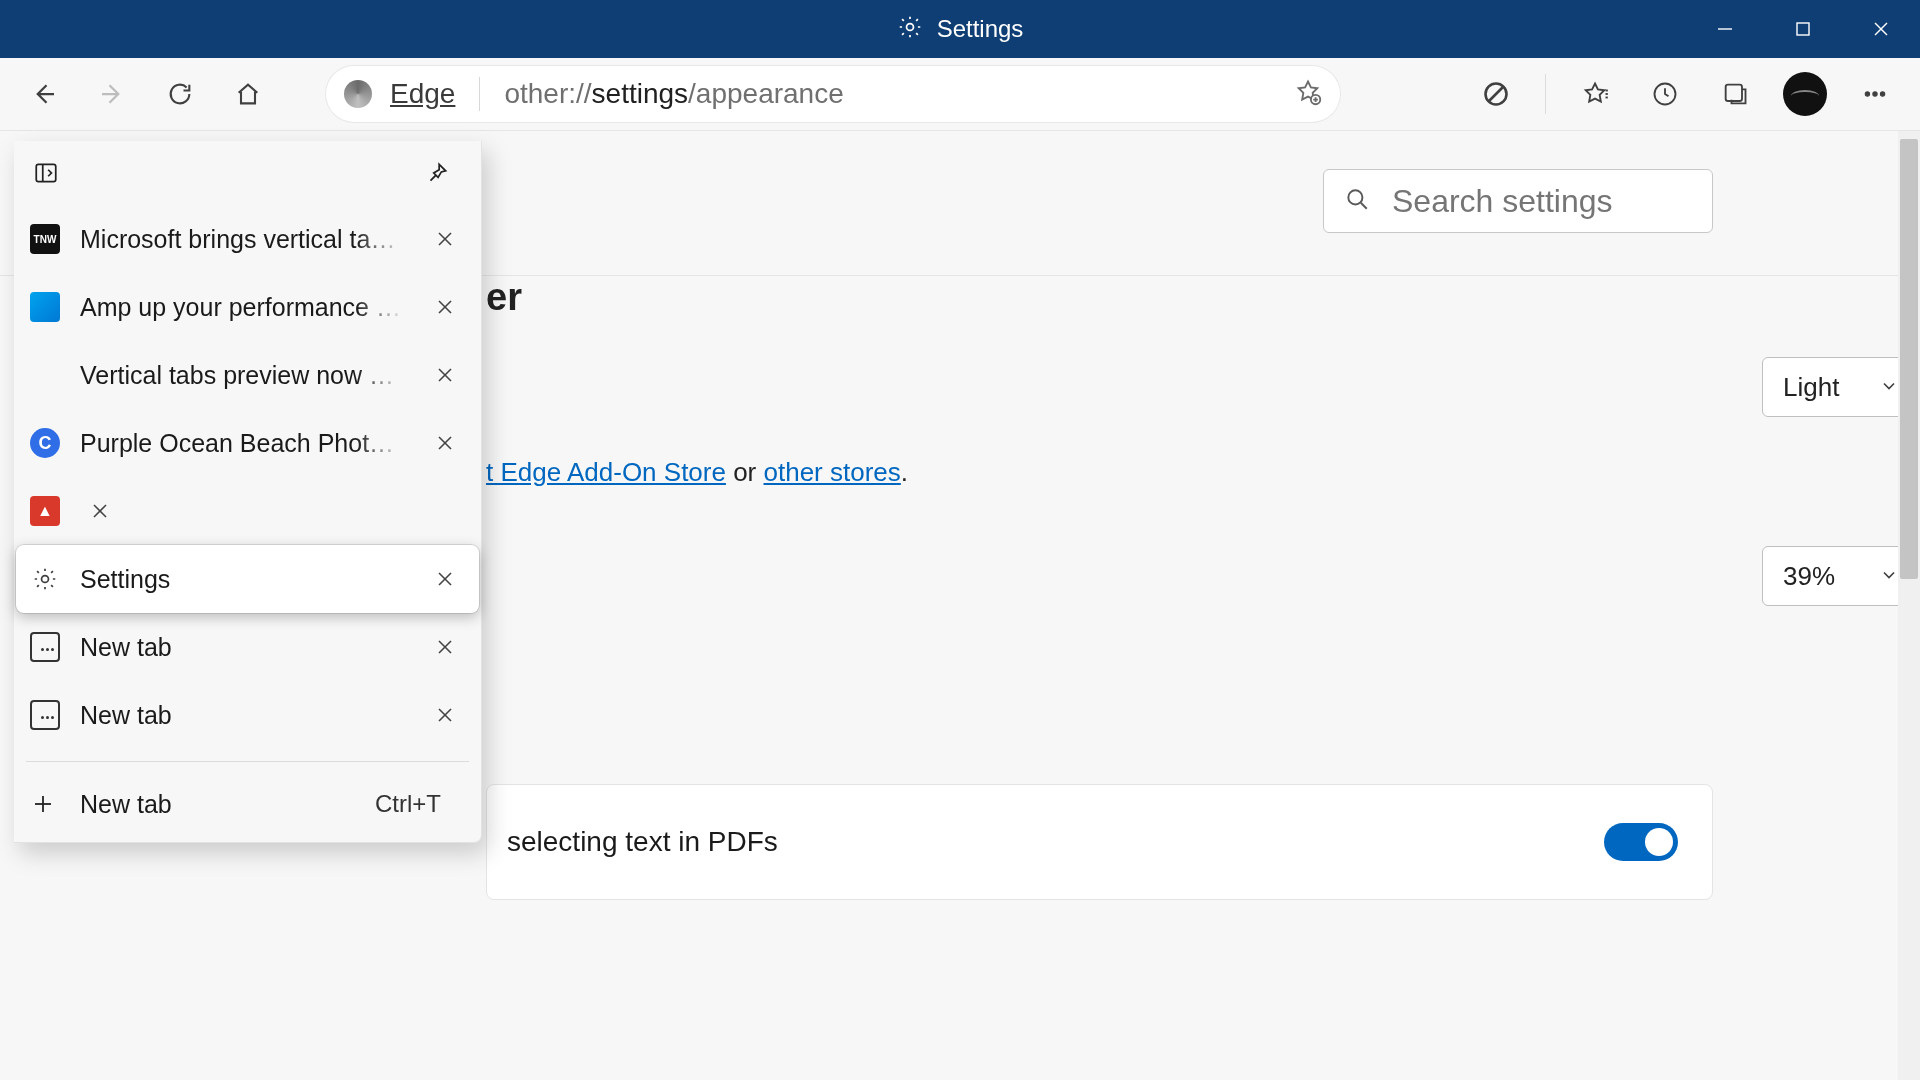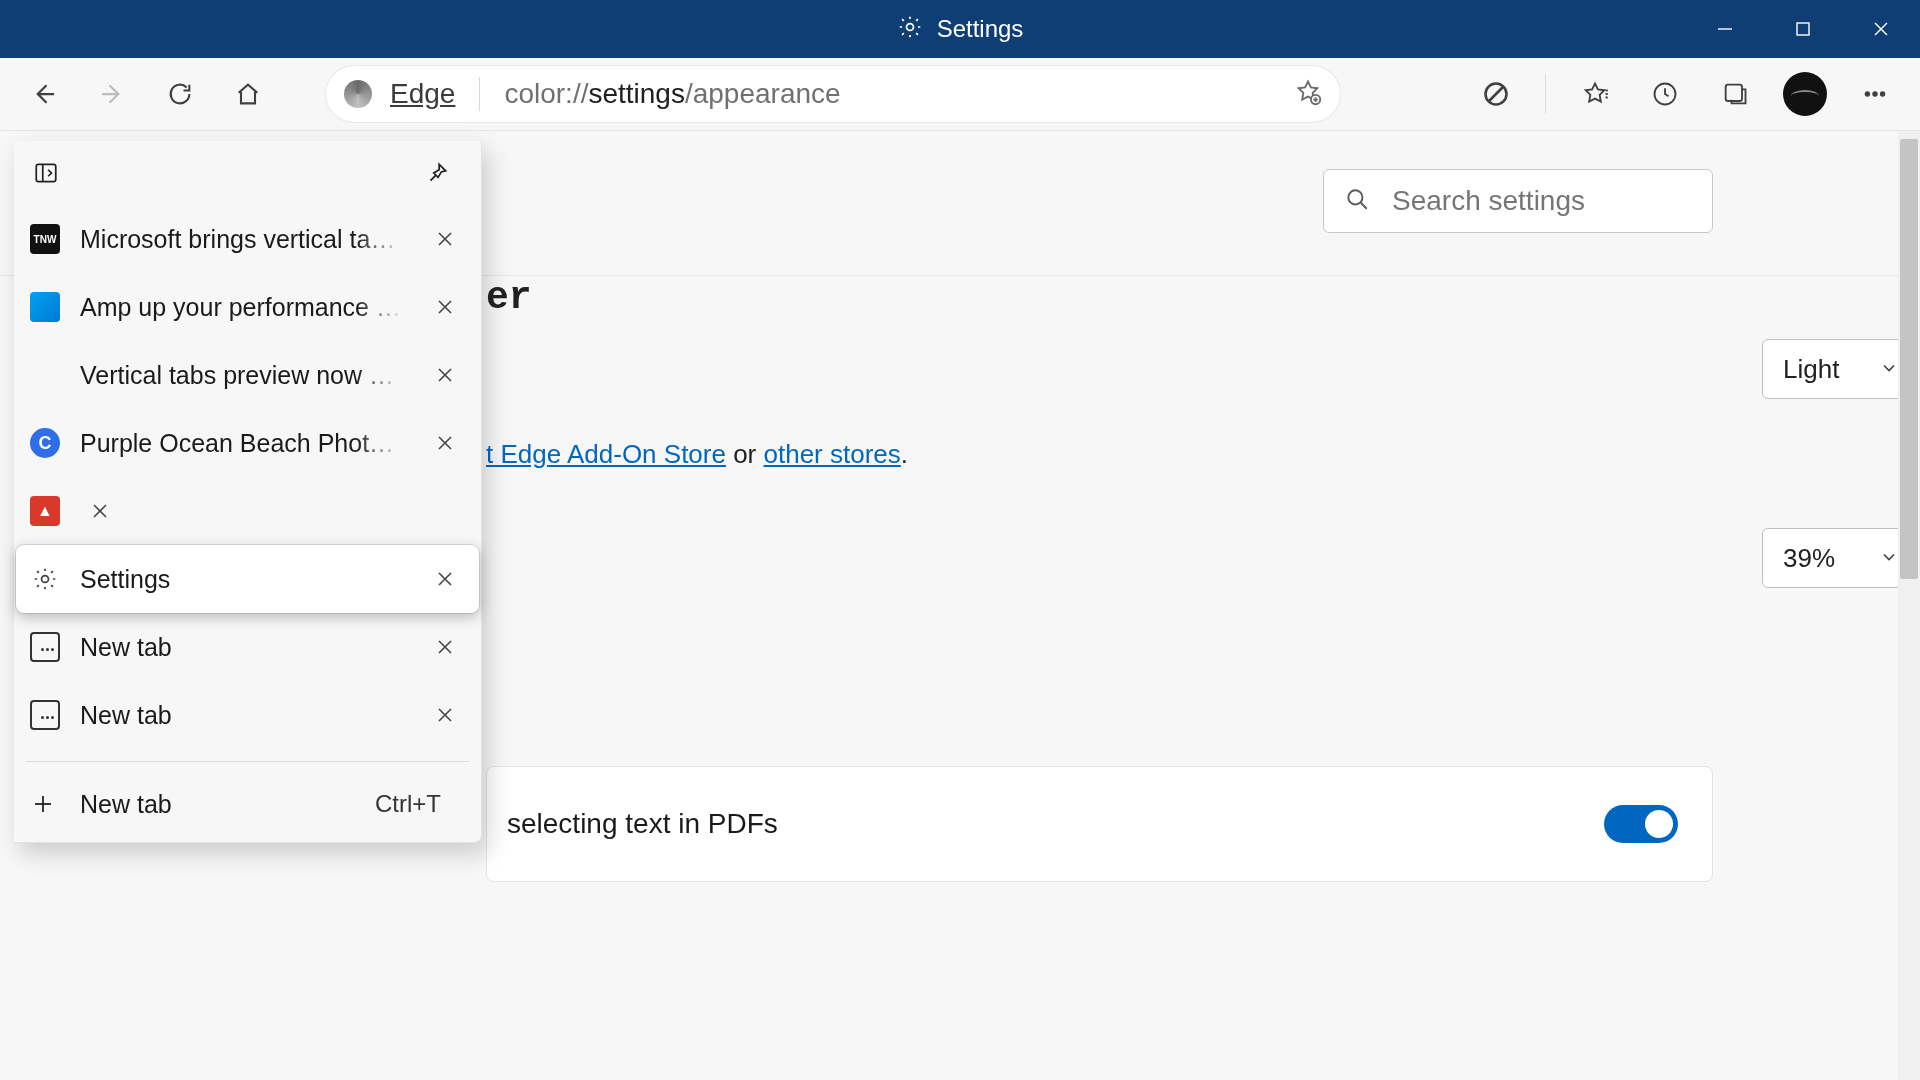--- a/index.html
+++ b/index.html
@@ -30,25 +30,25 @@
 .toolbar .right { margin-left: auto; display: flex; align-items: center; gap: 8px; }
 .toolbar .right .tool-btn { width: 62px; }
 .toolbar .vline { width: 1px; height: 40px; background: #dcdcdc; margin: 0 10px; }
 .avatar { width: 44px; height: 44px; border-radius: 50%; background: #111; flex-shrink: 0; position:relative; }
 .avatar::after{content:"";position:absolute;left:8px;top:18px;width:28px;height:10px;border-top:2px solid #888;border-radius:50%;}
 
 
 .content { position: absolute; top: 131px; left: 0; right: 0; bottom: 0; background: #f7f7f7; }
 
 .search-wrap { position: absolute; right: 207px; top: 38px; width: 390px; height: 64px; background: #fff; border: 1px solid #c8c8c8; border-radius: 6px; display: flex; align-items: center; padding: 0 20px; gap: 22px; }
-.search-wrap input { border: none; outline: none; font-size: 28px; color: #333; width: 100%; background: transparent; }
+.search-wrap input { border: none; outline: none; font-size: 32px; color: #333; width: 100%; background: transparent; }
 .search-wrap input::placeholder { color: #757575; }
 
 .page-body { position: absolute; left: 0; right: 0; top: 145px; padding-left: 486px; }
-.hdr { font-size: 38px; font-weight: 600; color: #222; margin-bottom: 20px; font-family: Liberation Mono, monospace; }
+.hdr { font-size: 38px; font-weight: 600; color: #222; margin-bottom: 38px; }
 .row { display: flex; align-items: center; justify-content: space-between; margin-bottom: 40px; }
 .select-box { height: 60px; min-width: 158px; border: 1px solid #bfbfbf; border-radius: 6px; background: #fff; display: flex; align-items: center; justify-content: space-between; padding: 0 20px; gap: 26px; font-size: 26px; color: #222; }
 
 .text-line { font-size: 26px; color: #222; margin: 18px 0 58px 0; }
 .text-line a { color: #0067c0; text-decoration: underline; }
 .text-line .plain { color: #222; }
 
 .card { background: #fff; border: 1px solid #e4e4e4; border-radius: 8px; margin-right: 207px; padding: 38px 34px 38px 20px; display: flex; align-items: center; justify-content: space-between; margin-top: 48px; }
 .card .ct { font-size: 28px; color: #1a1a1a; }
 .toggle { width: 74px; height: 38px; border-radius: 19px; background: #0067c0; position: relative; }
@@ -139,21 +139,21 @@
   <div class="tool-btn">
       <svg width="28" height="28" viewBox="0 0 24 24" fill="none" stroke-width="1.8">
         <path d="M4 11l8-7 8 7M6 10v10h12V10"></path>
       </svg>
     </div>
 
   <div class="addressbar">
     <span class="edge-icon"></span>
     <span class="lbl">Edge</span>
     <span class="sep"></span>
-    <span class="url"><span>color://</span><span class="strong">settings</span><span>/appearance</span></span>
+    <span class="url"><span>other://</span><span class="strong">settings</span><span>/appearance</span></span>
     <span class="spacer"></span>
     <span><svg width="28" height="28" viewBox="0 0 24 24" fill="none" stroke="#6b6b6b" stroke-width="1.6">
           <path d="M12 3l2.5 5 5.5.8-4 4 1 5.7L12 16l-5 2.5 1-5.7-4-4 5.5-.8z"></path>
           <circle cx="18.5" cy="18.5" r="4" fill="#fff"></circle>
           <path d="M18.5 16.5v4M16.5 18.5h4"></path>
         </svg></span>
   </div>
 
   <div class="right">
     <div class="tool-btn">

